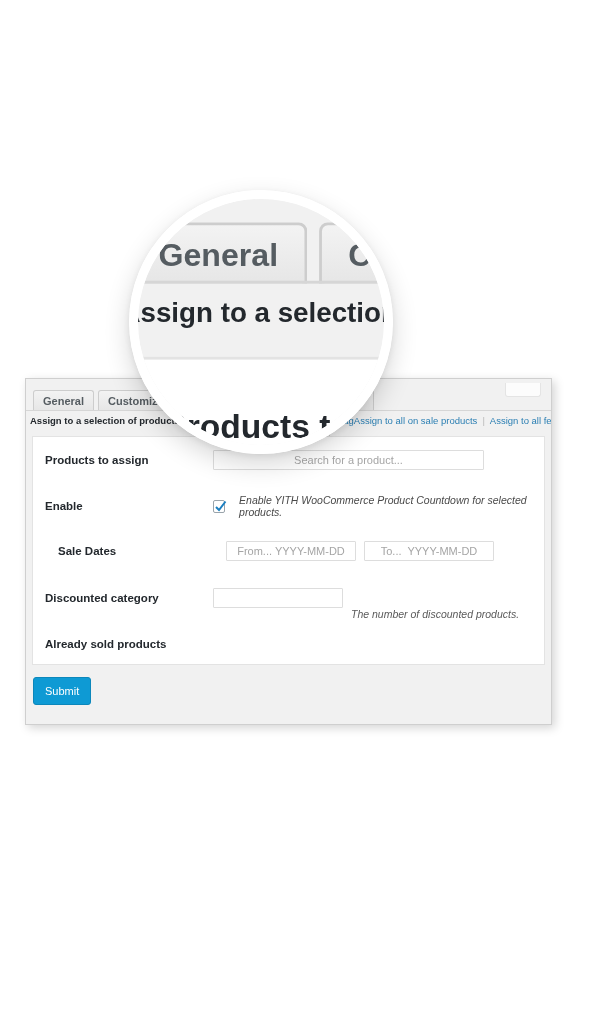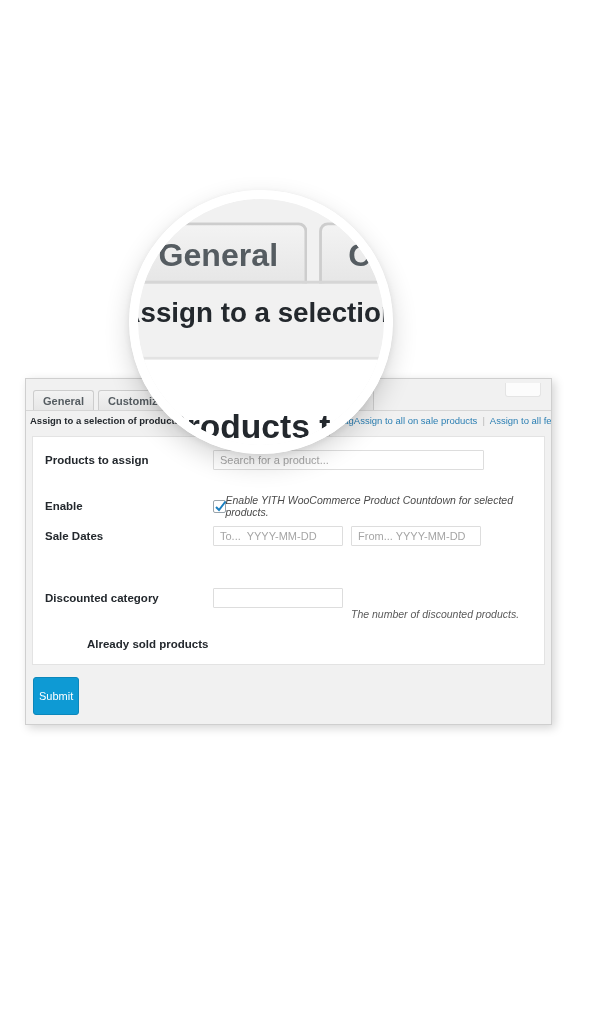--- a/index.html
+++ b/index.html
@@ -165,27 +165,28 @@
     height: 20px;
     border: 1px solid #dddddd;
     background: #fff;
     box-sizing: border-box;
     font-family: "Liberation Sans", sans-serif;
     font-size: 11px;
     color: #777;
     padding: 0 6px;
     border-radius: 1px;
     outline: none;
+    text-align: center;
   }
   .txt::placeholder { color: #a5a5a5; opacity: 1; }
   .txt.wide { width: 271px; }
   .txt.date { width: 130px; }
   .txt.num  { width: 130px; }
 
-  .cb-wrap { display: flex; align-items: center; gap: 0; }
+  .cb-wrap { display: flex; align-items: center; gap: 14px; }
   .cb {
     width: 13px; height: 13px;
     border: 1px solid #9aa4ab;
     background: #fff;
     border-radius: 2px;
     position: relative;
     box-sizing: border-box;
   }
   .cb svg { position: absolute; left: 0; top: -1px; }
   .desc {
@@ -193,23 +194,23 @@
     font-style: italic;
     color: #4a4a4a;
   }
   .desc.dim { color: #5a5a5a; margin-top: 32px; }
 
   
   .submit-btn {
     position: absolute;
     left: 7px;
     top: 298px;
-    height: 38px;
+    height: 28px;
     line-height: 21px;
-    padding: 0 5px;
+    padding: 0 11px;
     font-size: 11px;
     color: #ffffff;
     background: #0e9ad4;
     border: 1px solid #0c87bb;
     border-radius: 3px;
     box-sizing: border-box;
     cursor: pointer;
     font-family: "Liberation Sans", sans-serif;
   }
 
@@ -313,37 +314,37 @@
             <span class="cb">
               <svg width="13" height="13" viewBox="0 0 13 13">
                 <path d="M2 7 L5 10 L11.5 1.5" stroke="#1a7fc1" stroke-width="2" fill="none"></path>
               </svg>
             </span>
             <span class="desc">Enable YITH WooCommerce Product Countdown for selected products.</span>
           </div>
         </div>
       </div>
 
-      <div class="row" style="top:76px;">
+      <div class="row" style="top:91px;padding-left:13px;">
         <div class="row-label">Sale Dates</div>
         <div class="row-field">
+          <input class="txt date" type="text" placeholder="From... YYYY-MM-DD" style="">
           <input class="txt date" type="text" placeholder="To...  YYYY-MM-DD" style="">
-          <input class="txt date" type="text" placeholder="From... YYYY-MM-DD" style="">
         </div>
       </div>
 
       <div class="row" style="top:138px;">
         <div class="row-label">Discounted category</div>
         <div class="row-field">
           <input class="txt num" type="text" placeholder="" style="">
           <span class="desc dim">The number of discounted products.</span>
         </div>
       </div>
 
-      <div class="row" style="top:184px;padding-left:42px;">
+      <div class="row" style="top:184px;">
         <div class="row-label">Already sold products</div>
       </div>
 
     </div>
 
     <button class="submit-btn">Submit</button>
   </div>
 </div>
 
 <div id="loupe">

